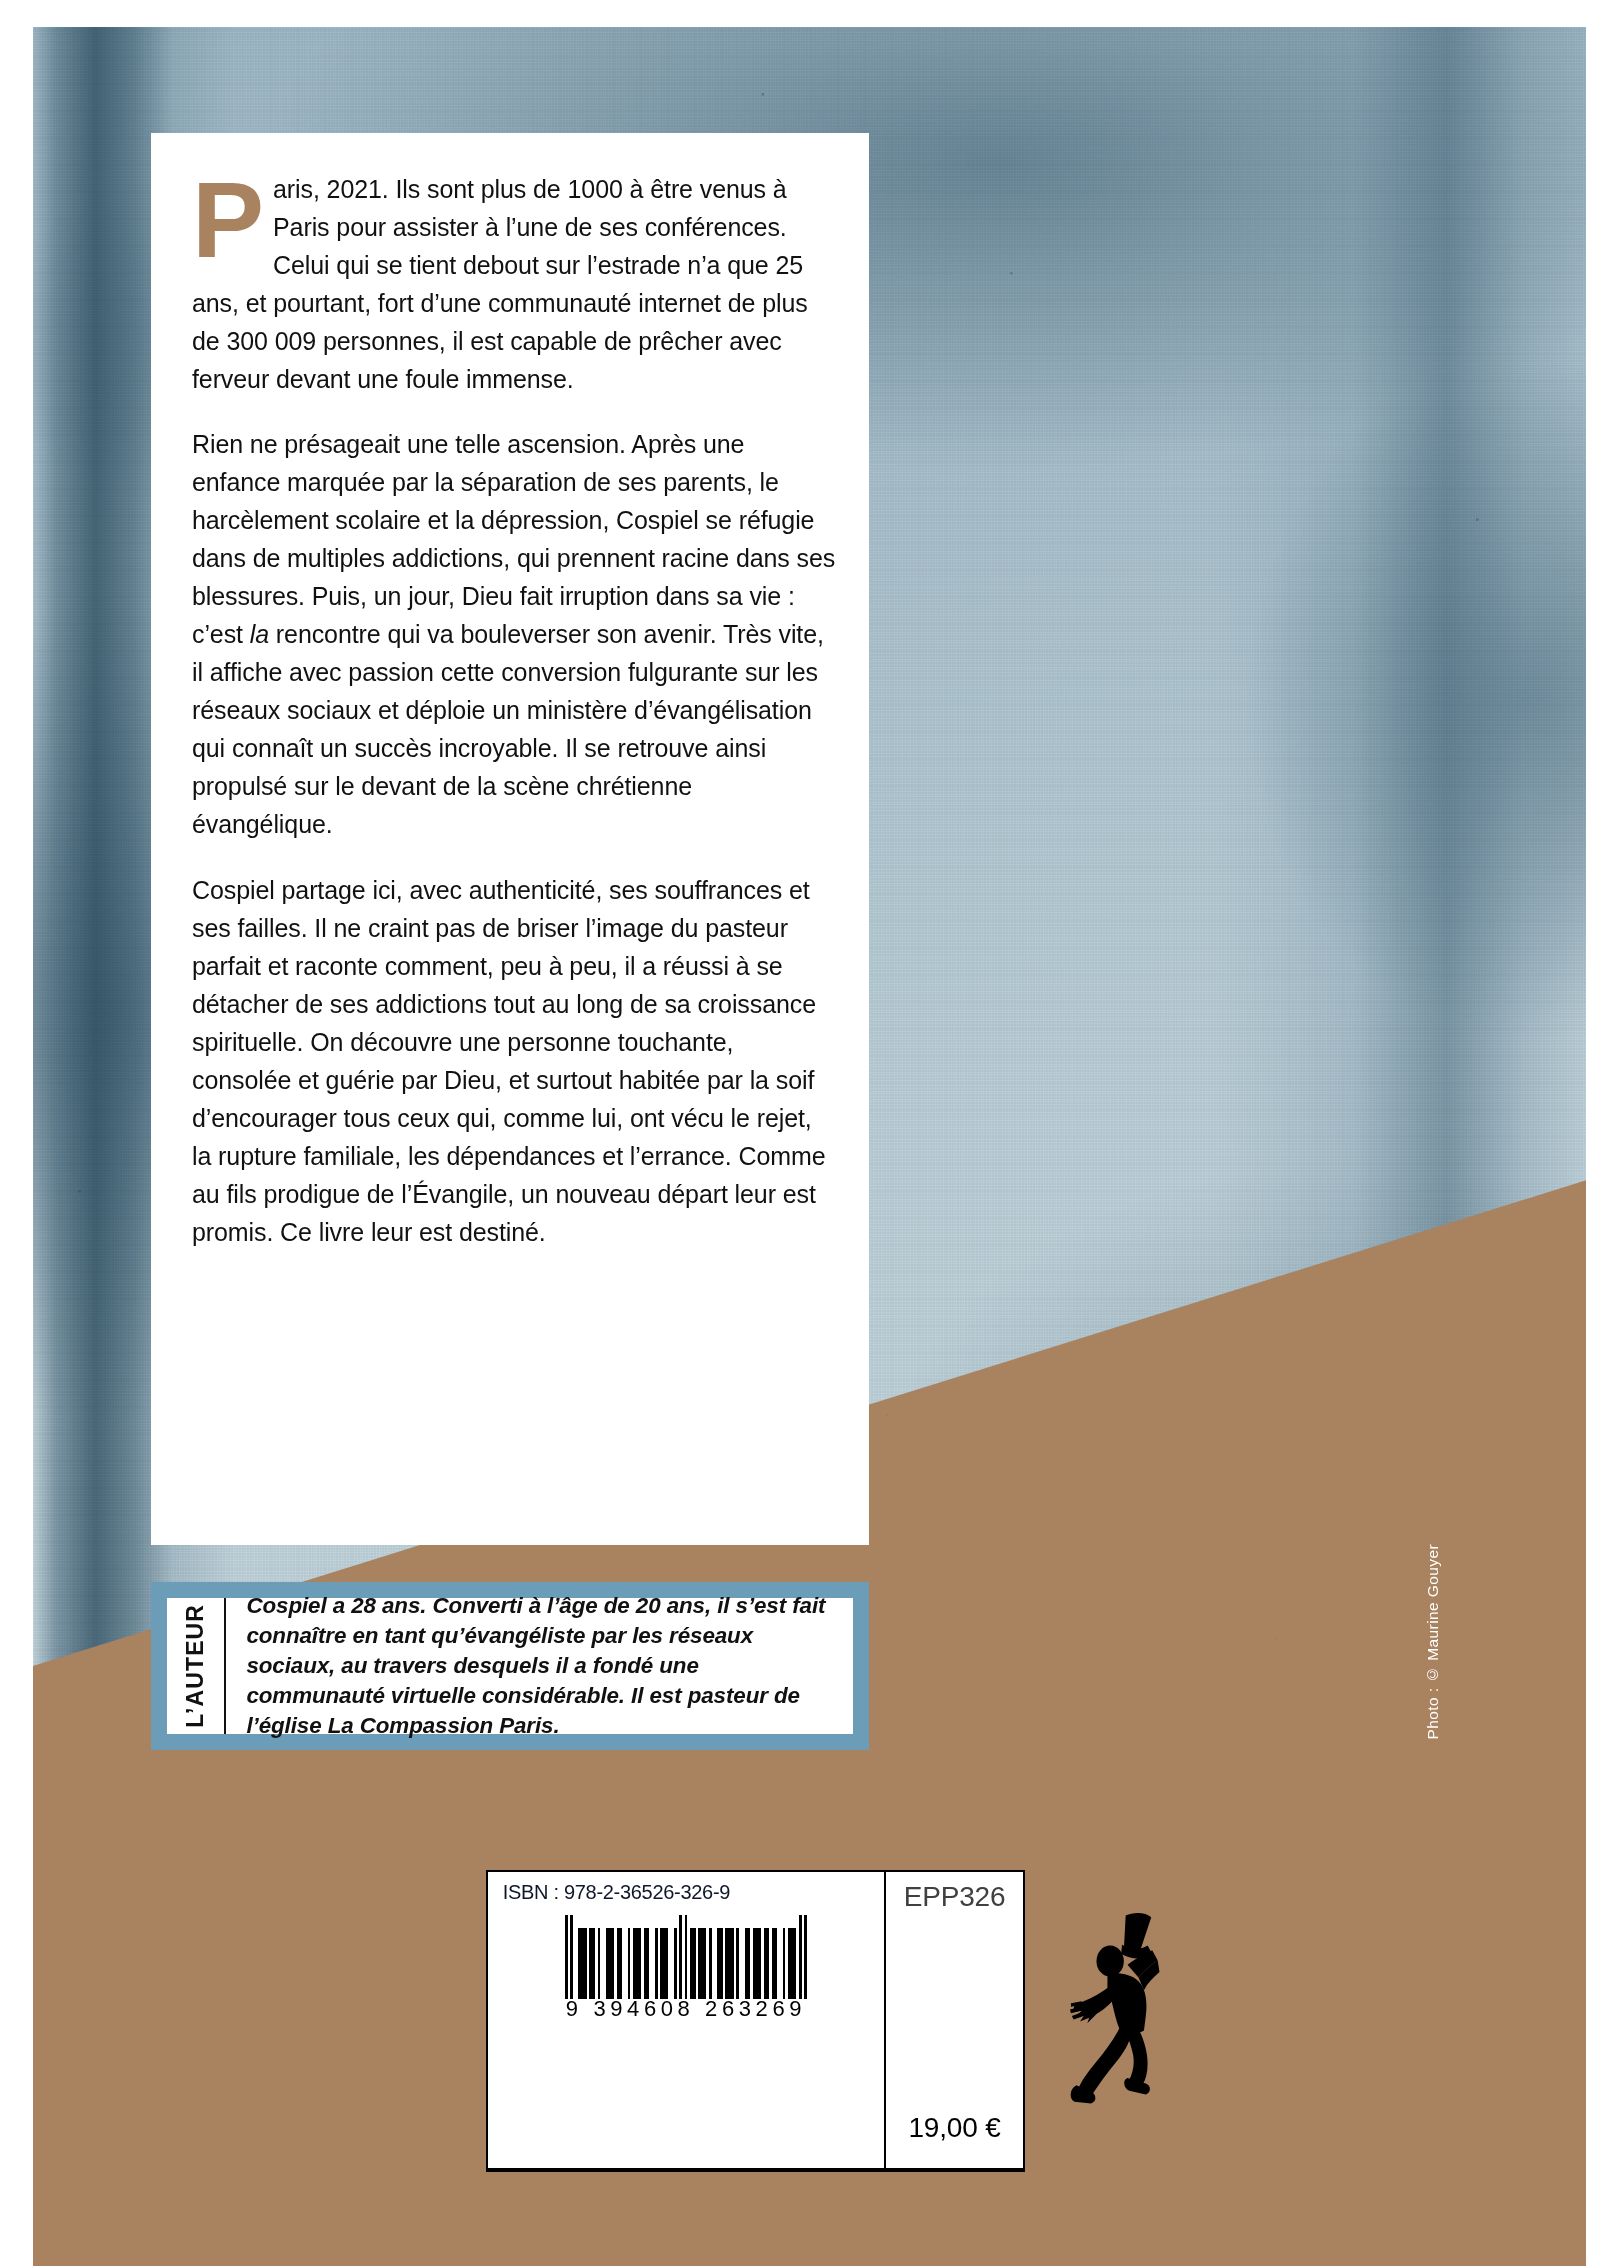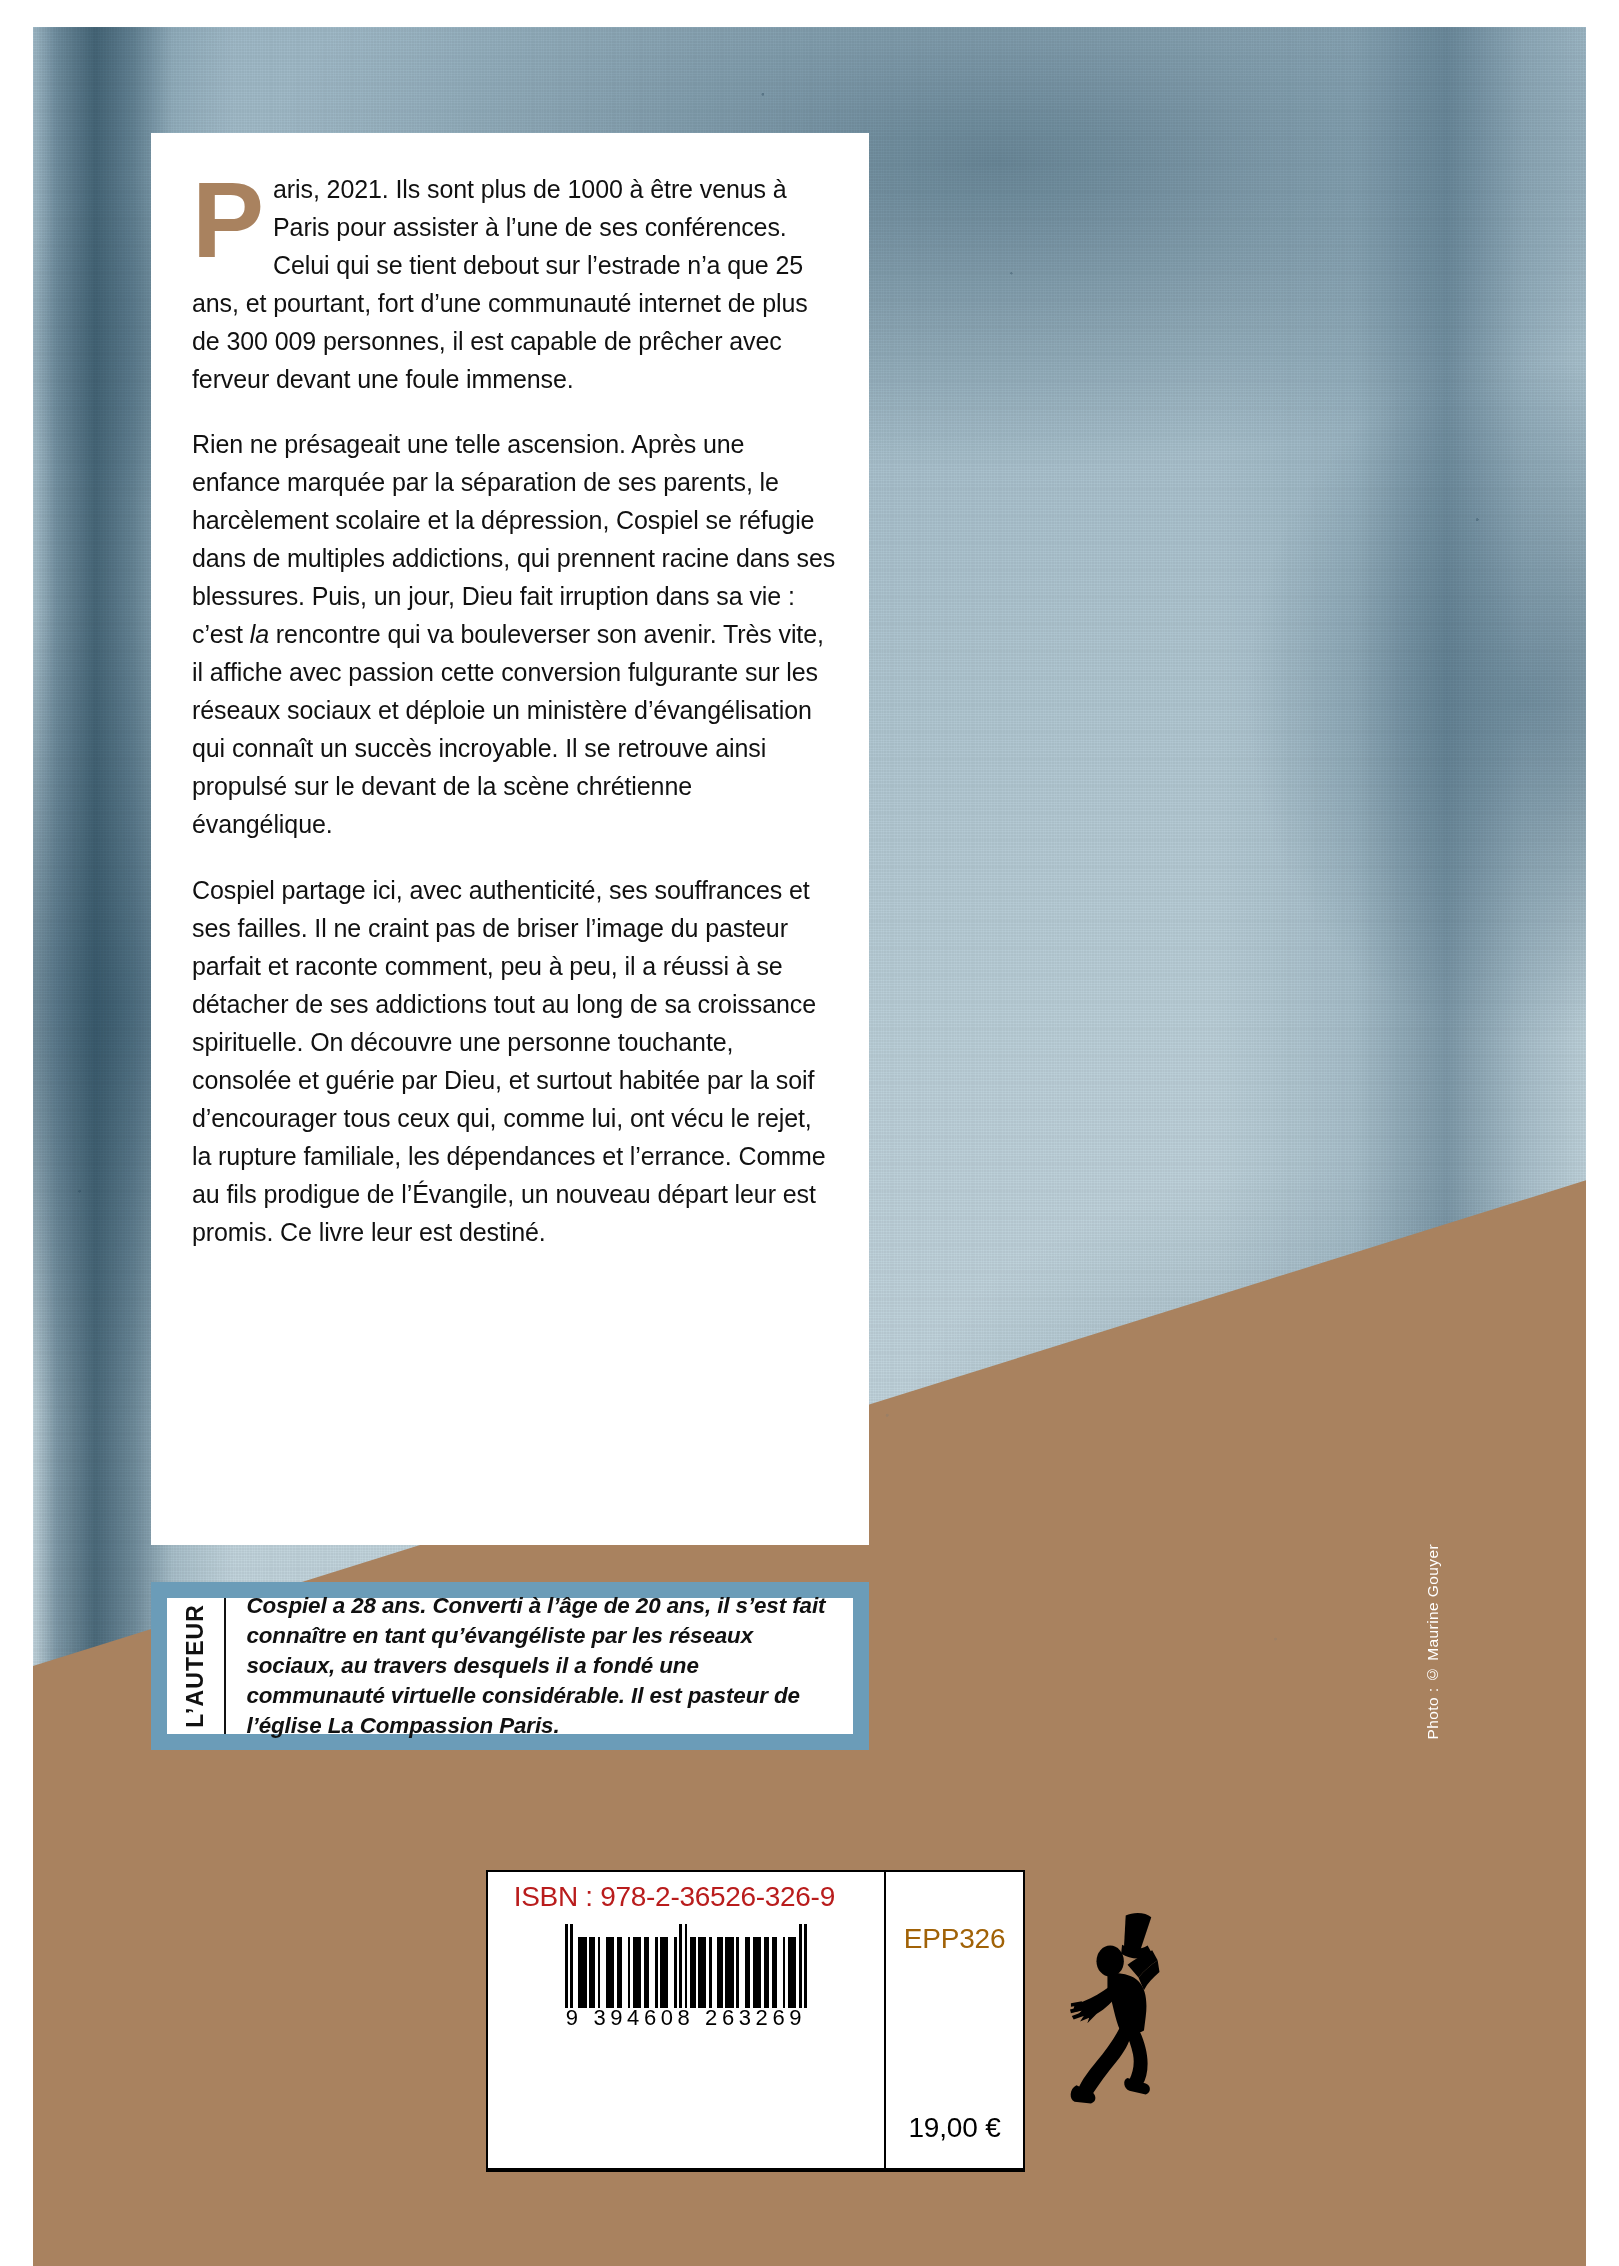--- a/index.html
+++ b/index.html
@@ -210,27 +210,26 @@
     flex:1 1 auto;
     border-right:2.7px solid #000;
     display:flex;
     flex-direction:column;
     align-items:center;
     padding:9.1px 11px 5.5px 11px;
     box-sizing:border-box;
     min-width:0;
   }
   #isbn-number{
-    font-size:28px;
-    color:#b91c1c;
+    font-size:20px;
+    color:#0f172a;
     letter-spacing:-0.3px;
     white-space:nowrap;
     align-self:flex-start;
     padding-left:3.7px;
-    margin-left:11px;
   }
   #barcode-wrap{
     margin-top:11px;
     display:flex;
     flex-direction:column;
     align-items:center;
   }
   #barcode-bars{
     display:flex;
     align-items:flex-end;
@@ -247,21 +246,21 @@
   }
   #isbn-right{
     flex:0 0 137px;
     display:flex;
     flex-direction:column;
     justify-content:space-between;
     align-items:center;
     padding:9.1px 0 24px 0;
     box-sizing:border-box;
   }
-  #epp-code{font-size:28px;color:#a16207;letter-spacing:-0.2px;margin-top:42px;}
+  #epp-code{font-size:28px;color:#404040;letter-spacing:-0.2px;}
   #price{font-size:28px;color:#000;letter-spacing:-0.2px;}
   #isbn-bottom{
     flex:0 0 57px;
     display:flex;
     align-items:center;
     justify-content:center;
   }
   #website{font-size:26.5px;color:#000;letter-spacing:-0.2px;}
 
   

